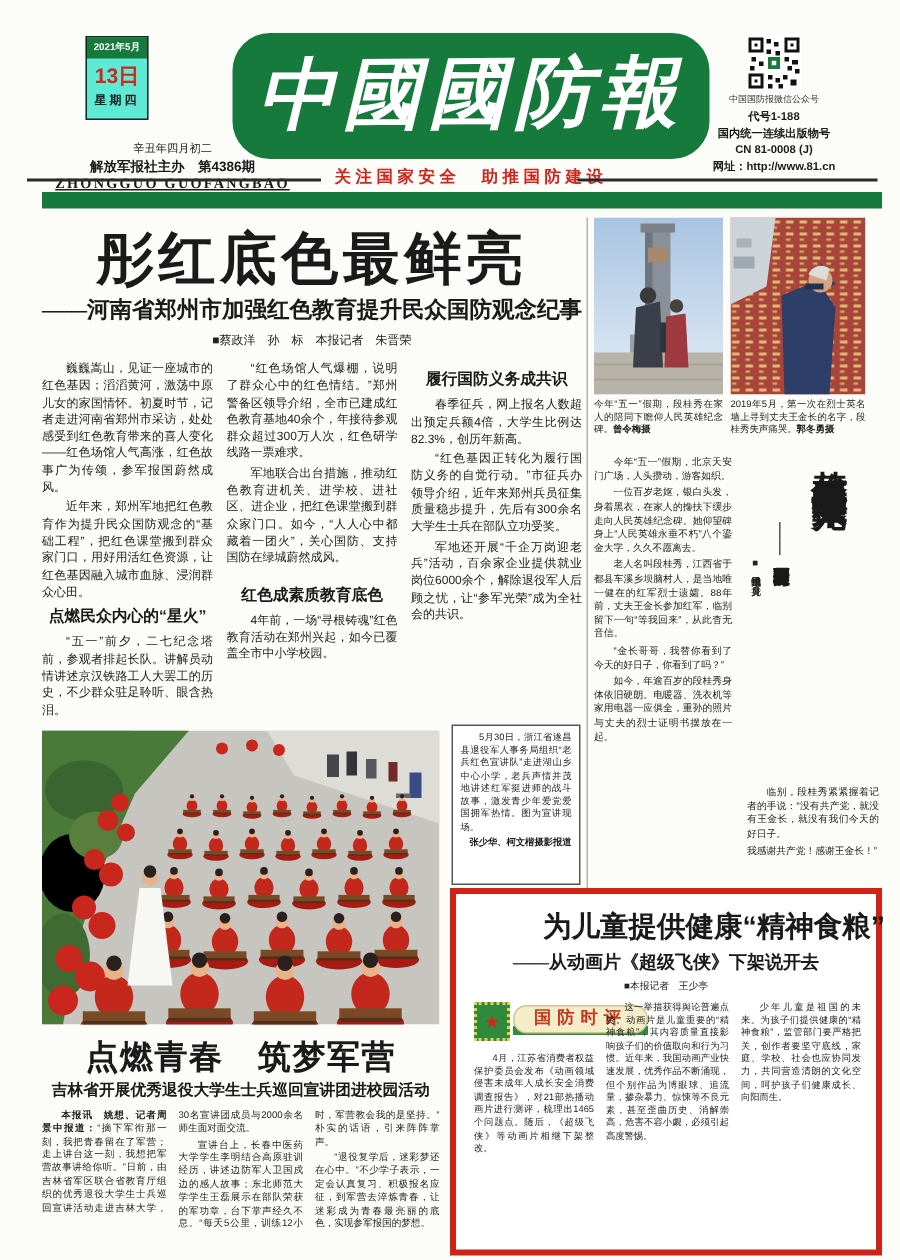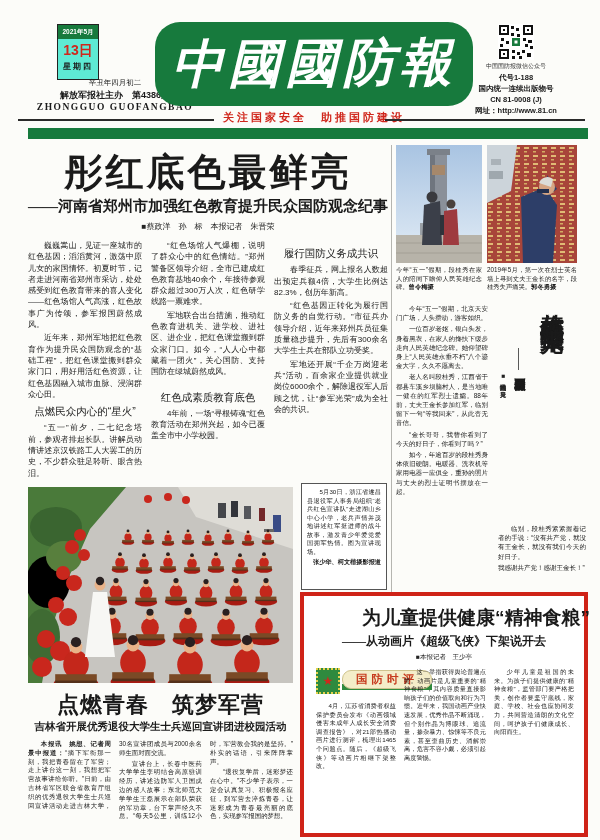--- a/index.html
+++ b/index.html
@@ -8,39 +8,39 @@
   .abs{position:absolute;}
   .ser{font-family:"Liberation Serif","DejaVu Serif",serif;}
   .ctr{text-align:center;}
   .b{font-weight:bold;}
   .jus{text-align:justify;overflow:hidden;}
   .jus p{margin:0 0 2px;text-indent:2em;}
   .noind{text-indent:0 !important;}
   .vtext{writing-mode:vertical-rl;}
   .green{background:#177a3d;}
   .red{color:#d0271c;}
-  .subhead{font-weight:normal;text-indent:0 !important;text-align:center;margin:6px 0 5px !important;}
+  .subhead{font-weight:bold;text-indent:0 !important;text-align:center;margin:6px 0 5px !important;}
   .rule{background:#2a2a2a;}
   .credit{font-weight:bold;}
 </style>
 </head>
 <body>
 
 <div id="page">
 
   <div class="abs" style="left:57px;top:24px;width:40px;height:54px;border:1px solid #222;background:#5eead4;">
     <div class="green ctr" style="height:14px;line-height:14px;color:#fff;font-size:6.5px;font-weight:bold;">2021年5月</div>
     <div class="ctr b red" style="font-size:14px;line-height:22px;">13日</div>
     <div class="ctr b" style="font-size:8px;line-height:12px;letter-spacing:2px;">星期四</div>
   </div>
 
-  <div class="abs ctr" style="left:14px;top:78px;width:202px;">
+  <div class="abs ctr" style="left:14px;top:94px;width:202px;">
     <div style="font-size:7.5px;color:#222;">辛丑年四月初二</div>
     <div class="b" style="font-size:9px;margin-top:1px;">解放军报社主办　第4386期</div>
-    <div class="b ser" style="font-size:9.5px;letter-spacing:1.5px;">ZHONGGUO GUOFANGBAO</div>
+    <div class="b ser" style="font-size:9.5px;letter-spacing:1.5px;text-decoration:underline;">ZHONGGUO GUOFANGBAO</div>
   </div>
   <div class="abs rule" style="left:18px;top:119px;width:196px;height:2px;"></div>
 
   <div class="abs green" style="left:155px;top:22px;width:318px;height:84px;border-radius:25px;">
     <div class="ser b ctr" style="color:#fff;font-size:52px;line-height:84px;letter-spacing:5px;font-style:italic;transform:rotate(-0.5deg);">中國國防報</div>
   </div>
   <div class="abs ctr b red" style="left:155px;top:110px;width:318px;font-size:11px;letter-spacing:3px;">关注国家安全　助推国防建设</div>
 
   <svg class="abs" style="left:498px;top:24px;" width="36" height="36" viewBox="0 0 36 36">
     <rect width="36" height="36" fill="#fff"></rect>

